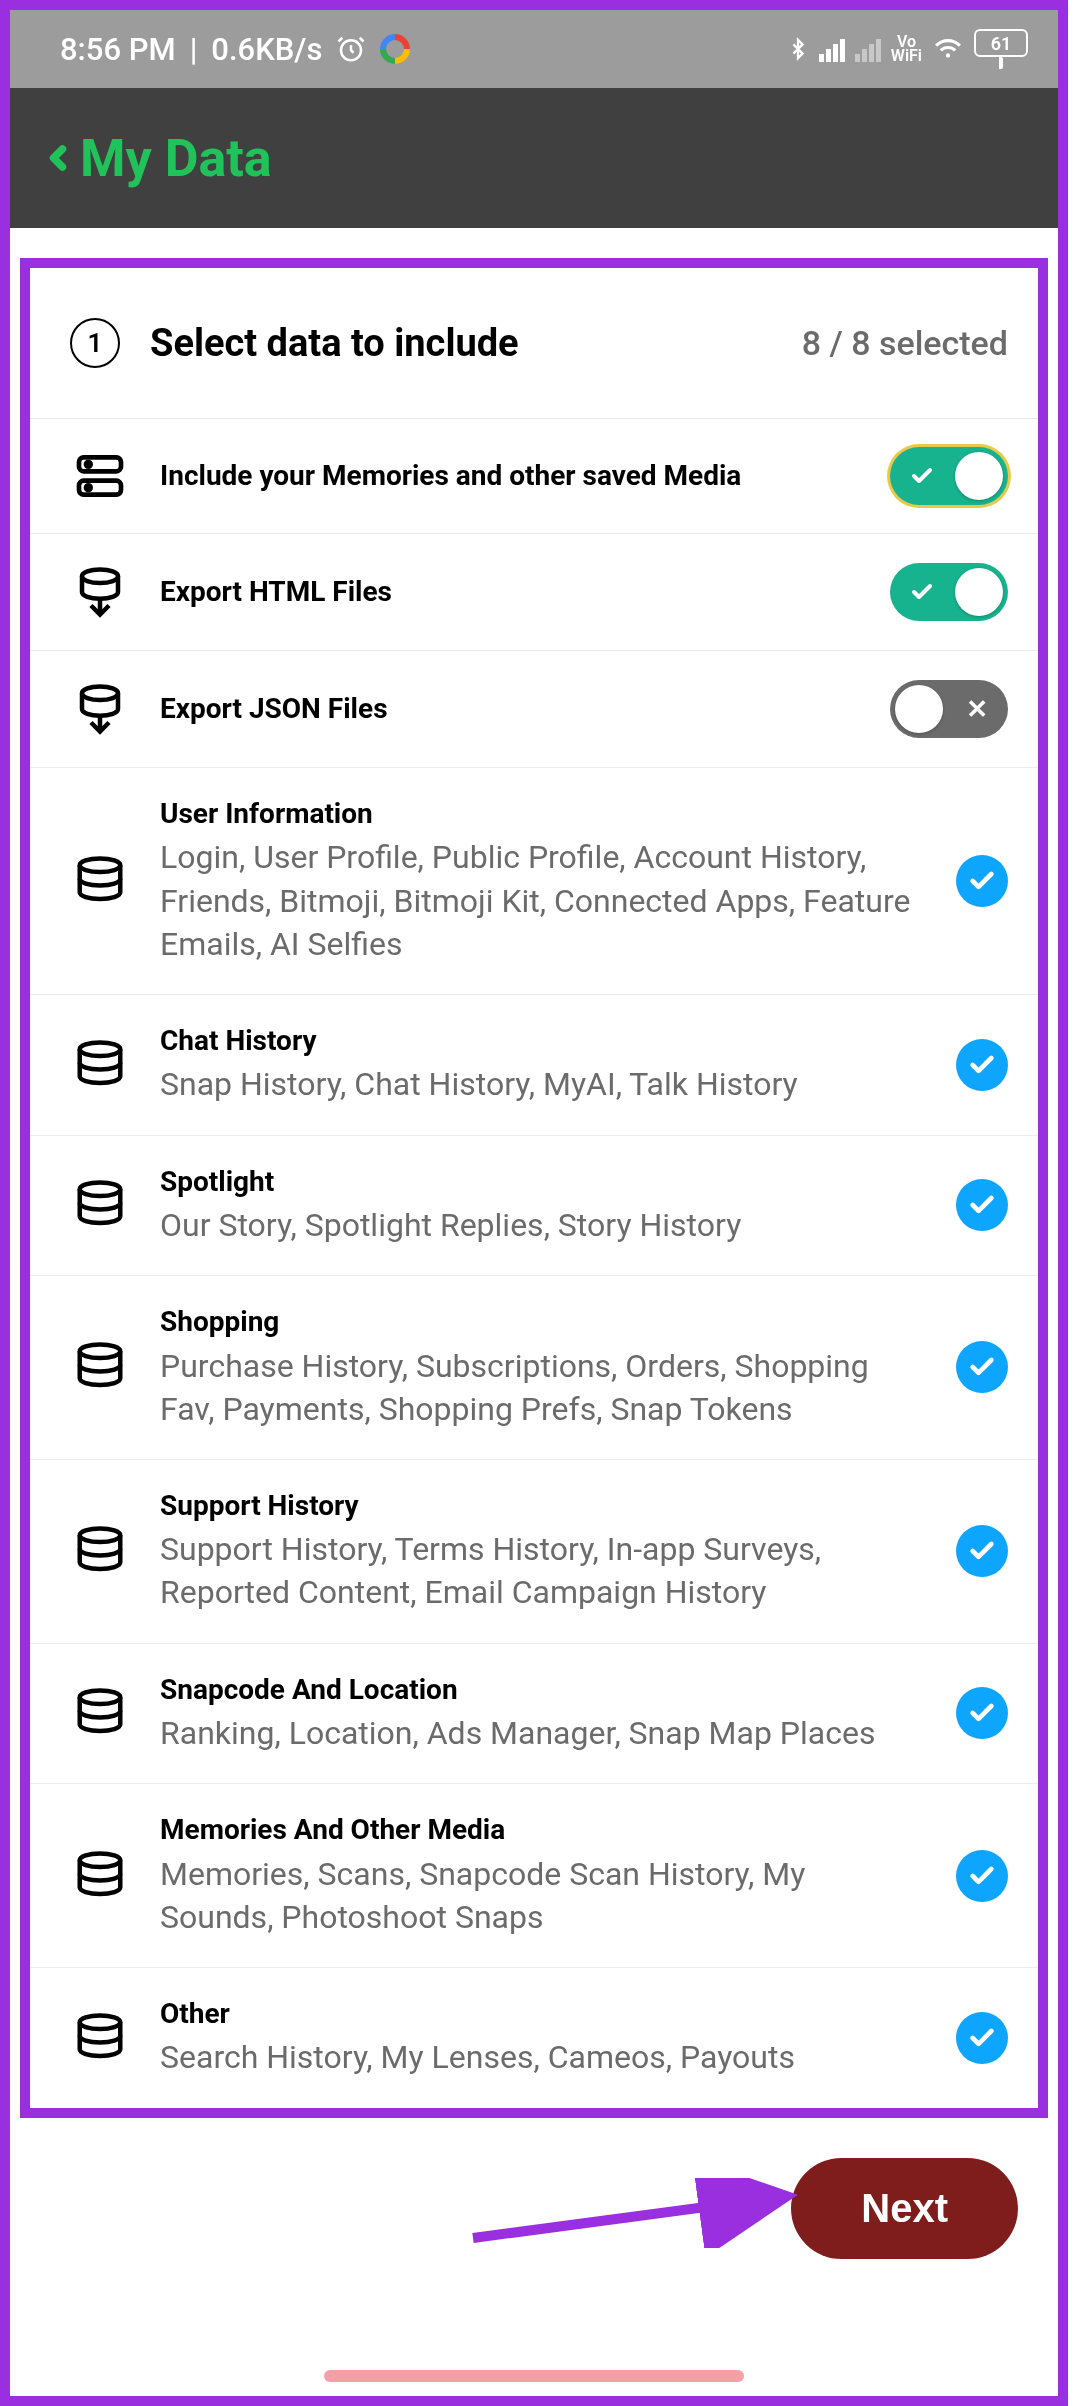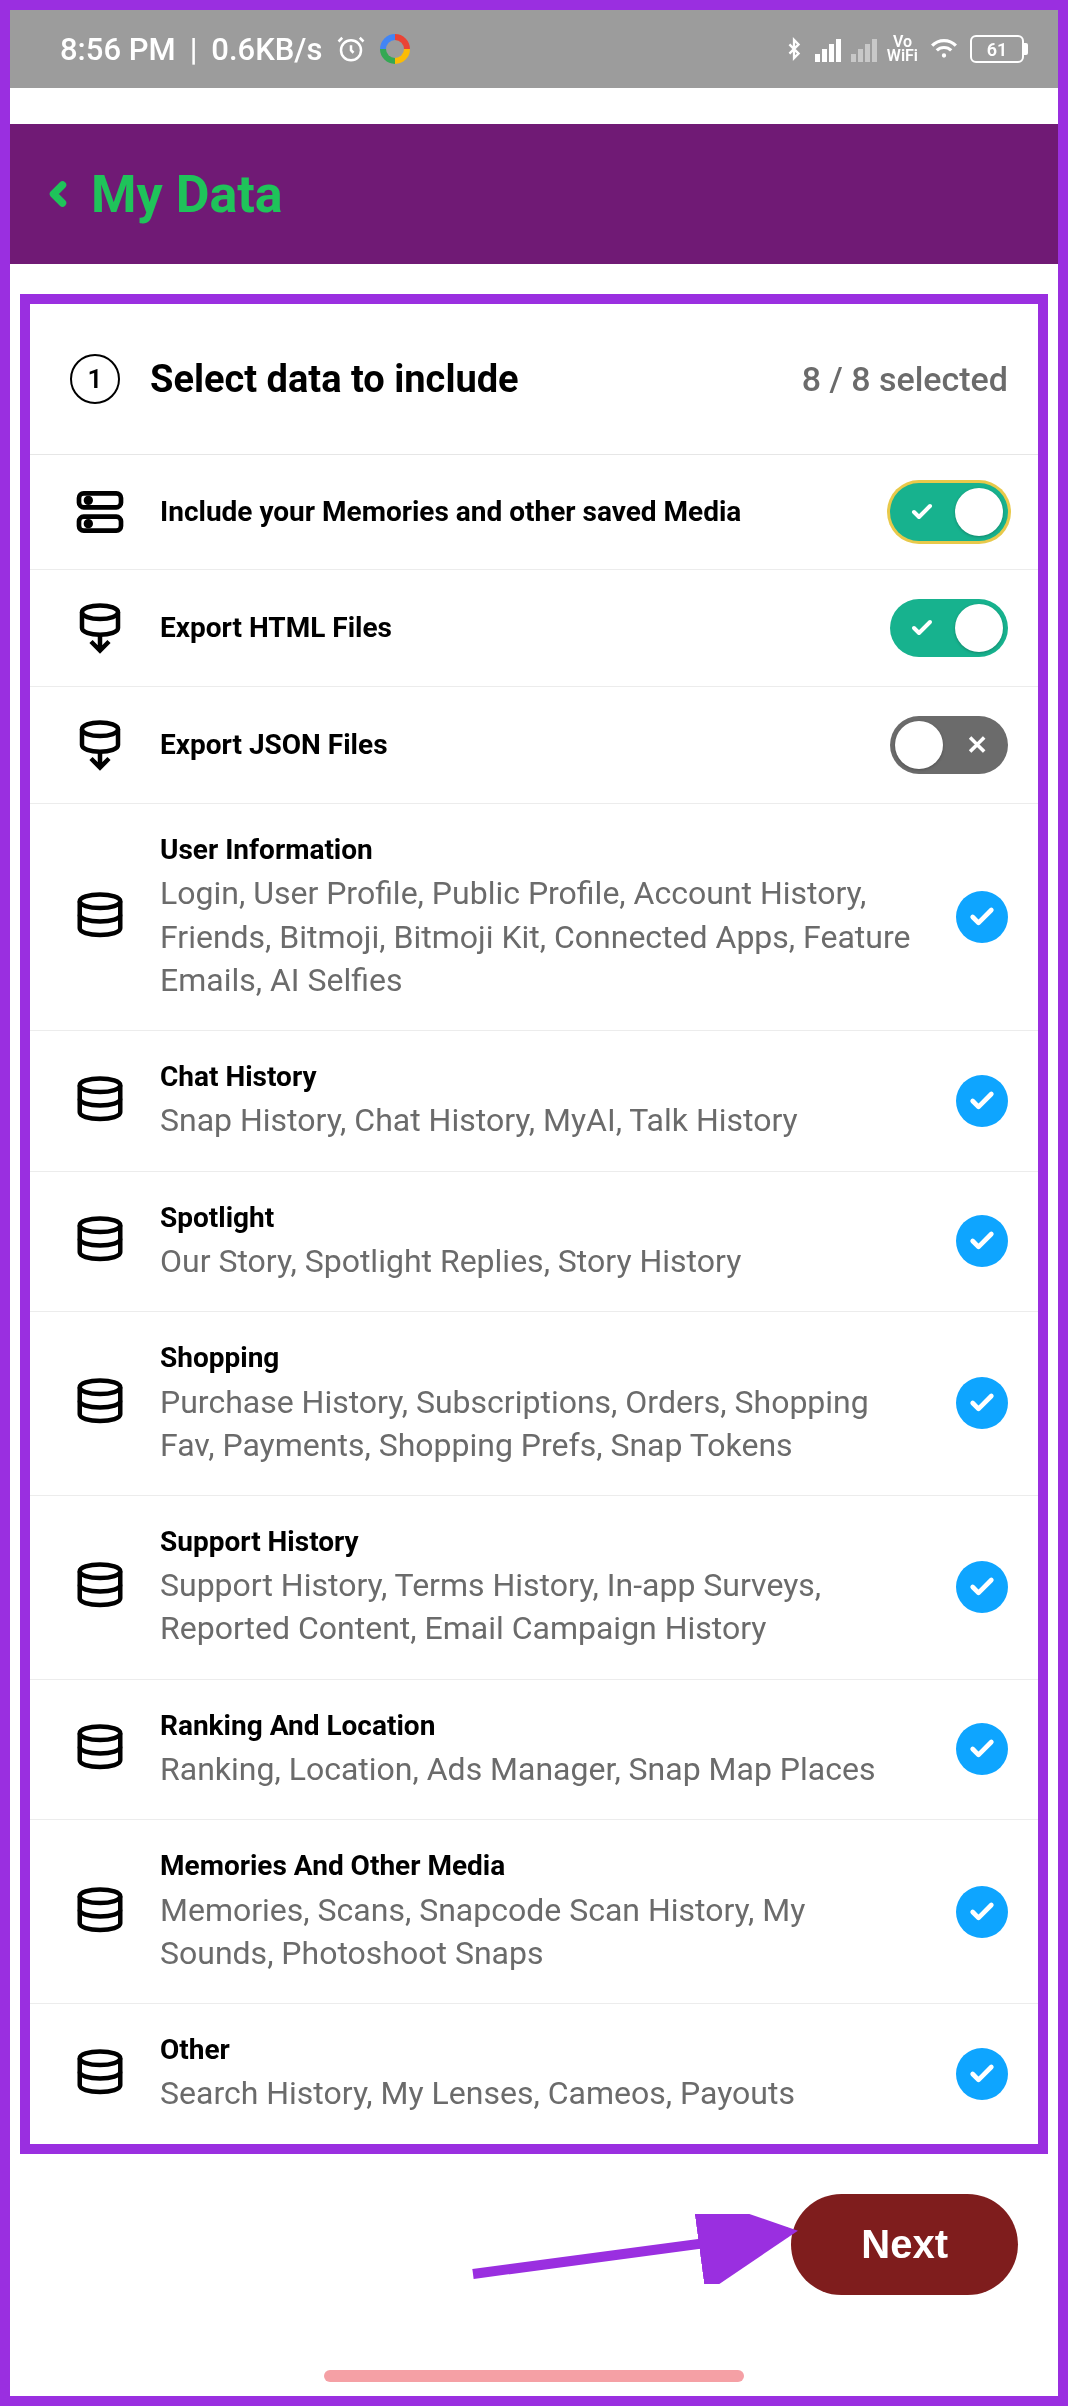--- a/index.html
+++ b/index.html
@@ -10,26 +10,26 @@
   .status-bar { height: 78px; background: #9c9c9c; display: flex; align-items: center; justify-content: space-between; padding: 0 30px 0 50px; color: #fff; font-size: 31px; font-weight: 500; }
   .status-left { display: flex; align-items: center; gap: 14px; }
   .status-right { display: flex; align-items: center; gap: 10px; }
   .g-icon { width: 30px; height: 30px; border-radius: 50%; background: conic-gradient(#ea4335 0 25%, #fbbc05 25% 50%, #34a853 50% 75%, #4285f4 75% 100%); position: relative; }
   .g-icon::after { content:''; position:absolute; inset:6px; background:#9c9c9c; border-radius:50%; }
   .signal { display:inline-flex; align-items:flex-end; gap:2px; height:26px; }
   .signal span { width:5px; background:#fff; }
   .signal .b1{height:8px} .signal .b2{height:13px} .signal .b3{height:18px} .signal .b4{height:23px}
   .signal.dim span{opacity:.45}
   .vowifi { font-size:16px; line-height:14px; text-align:center; font-weight:600; }
-  .batt { display:inline-flex; align-items:center; }
+  .batt { display:inline-flex; align-items:center;flex-direction:column; }
   .batt-body{ width:54px; height:28px; border:2.5px solid #fff; border-radius:6px; position:relative; display:flex; align-items:center; justify-content:center; font-size:18px; font-weight:600; }
   .batt-tip{ width:4px; height:12px; background:#fff; border-radius:0 2px 2px 0; }
 
   
-  .app-header { height: 140px; display:flex; align-items:center; padding: 0 30px; gap: 15px; background:#701a75;margin-top:36px; }
+  .app-header { height: 140px; display:flex; align-items:center; padding: 0 30px; gap: 4px; background:#404040; }
   .back-chevron { color:#1fc35a; }
   .header-title { color:#1fc35a; font-size:52px; font-weight:700; }
 
   
   .hl-frame { margin: 30px 10px 0 10px; border: 10px solid #9a2fe0; background:#fff; }
   
   
   .section-header { display:flex; align-items:center; padding: 50px 30px 50px 40px; border-bottom:1px solid #e6e6e6; }
   .step-circle { width:50px; height:50px; border:2px solid #000; border-radius:50%; display:flex; align-items:center; justify-content:center; font-size:26px; font-weight:600; }
   .section-title { font-size:38px; font-weight:700; margin-left:30px; flex:1; }
@@ -310,21 +310,21 @@
         </div>
         <div class="row">
     <div class="row-icon">
       <svg width="54" height="54" viewBox="0 0 24 24" fill="none" stroke="#000" stroke-width="2">
               <ellipse cx="12" cy="5" rx="9" ry="3"></ellipse>
               <path d="M3 5v6c0 1.7 4 3 9 3s9-1.3 9-3V5"></path>
               <path d="M3 11v6c0 1.7 4 3 9 3s9-1.3 9-3v-6"></path>
             </svg>
     </div>
     <div class="row-body">
-      <div class="row-title">Ranking And Location</div>
+      <div class="row-title">Snapcode And Location</div>
       <div class="row-sub">Ranking, Location, Ads Manager, Snap Map Places</div>
     </div>
     <div class="row-ctrl">
       <div class="check-circle">
         <svg width="28" height="28" viewBox="0 0 24 24" fill="none" stroke="#fff" stroke-width="4" stroke-linecap="round" stroke-linejoin="round">
                 <polyline points="20 6 9 17 4 12"></polyline>
               </svg>
       </div>
     </div>
         </div>

